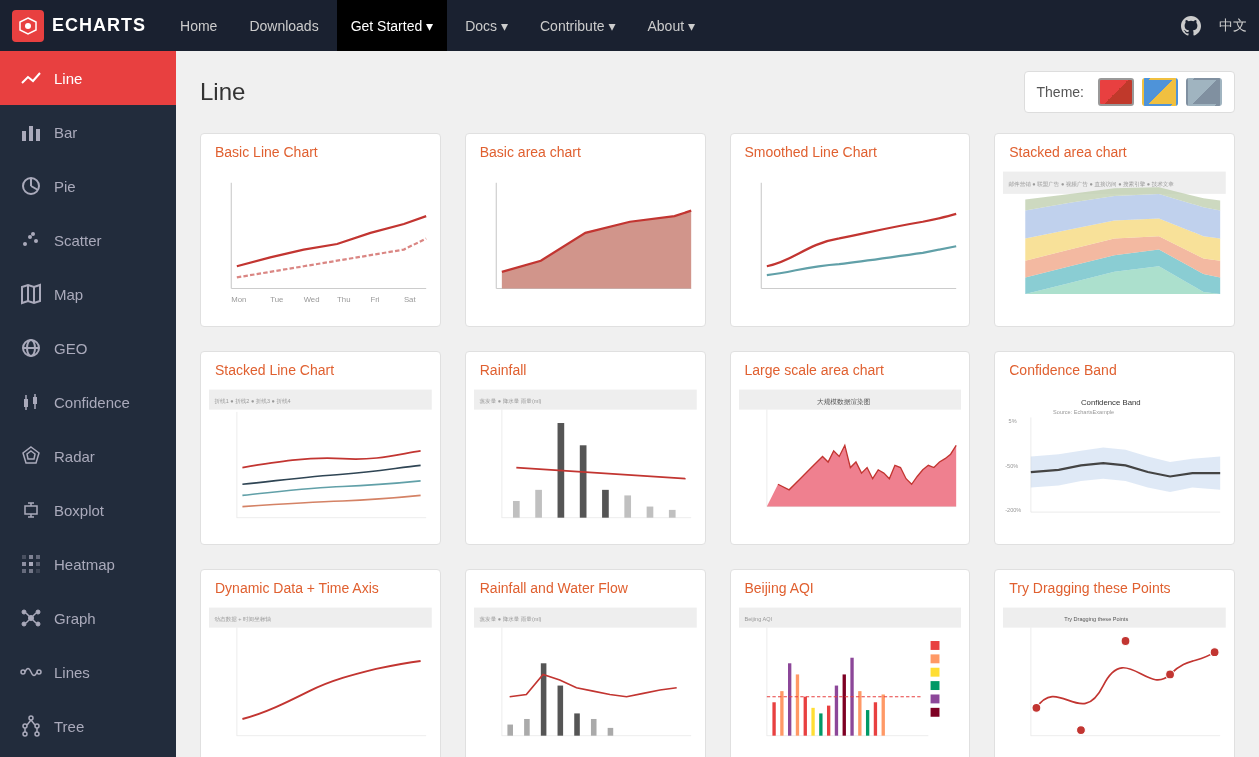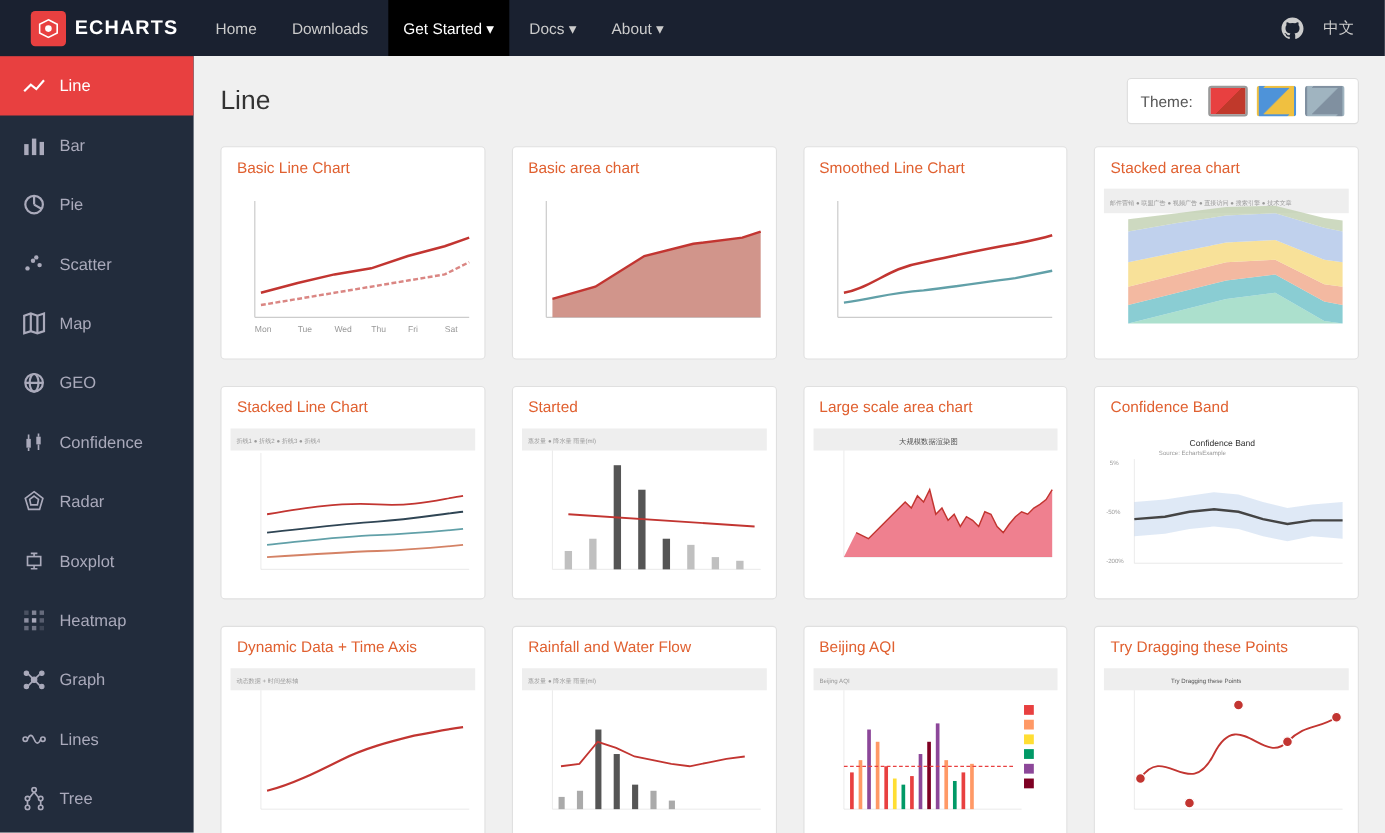--- a/index.html
+++ b/index.html
@@ -4,21 +4,21 @@
   <style>
     * { box-sizing: border-box; margin: 0; padding: 0; }
     body { font-family: 'Helvetica Neue', Arial, sans-serif; background: #f0f0f0; display: flex; flex-direction: column; height: 757px; overflow: hidden; }
 
     
     nav {
       background: #1a2130;
       display: flex;
       align-items: center;
       height: 51px;
-      padding: 0 28px;
+      padding: 0 12px;
       flex-shrink: 0;
       z-index: 10;
     }
     .nav-logo {
       display: flex;
       align-items: center;
       gap: 8px;
       margin-right: 20px;
       text-decoration: none;
     }
@@ -200,20 +200,21 @@
           <circle cx="9" cy="9" r="3" fill="white"></circle>
         </svg>
     </div>
     <span class="nav-logo-text">ECHARTS</span>
   </a>
   <div class="nav-items">
     <a class="nav-item">Home</a>
     <a class="nav-item">Downloads</a>
     <a class="nav-item active">Get Started ▾</a>
     <a class="nav-item">Docs ▾</a>
+    <a class="nav-item">Contribute ▾</a>
     <a class="nav-item">About ▾</a>
   </div>
   <div class="nav-right">
     <div class="nav-github">
       <svg viewBox="0 0 24 24" fill="#ccc" xmlns="http://www.w3.org/2000/svg">
         <path d="M12 2C6.477 2 2 6.477 2 12c0 4.418 2.865 8.166 6.839 9.489.5.092.682-.217.682-.482 0-.237-.008-.868-.013-1.703-2.782.603-3.369-1.342-3.369-1.342-.454-1.154-1.11-1.461-1.11-1.461-.908-.62.069-.608.069-.608 1.003.07 1.531 1.03 1.531 1.03.892 1.529 2.341 1.087 2.91.832.092-.647.35-1.088.636-1.338-2.22-.253-4.555-1.11-4.555-4.943 0-1.091.39-1.984 1.029-2.683-.103-.253-.446-1.27.098-2.647 0 0 .84-.268 2.75 1.026A9.578 9.578 0 0112 6.836a9.59 9.59 0 012.504.337c1.909-1.294 2.747-1.026 2.747-1.026.546 1.377.203 2.394.1 2.647.64.699 1.028 1.592 1.028 2.683 0 3.842-2.339 4.687-4.566 4.935.359.309.678.919.678 1.852 0 1.336-.012 2.415-.012 2.743 0 .267.18.578.688.48C19.138 20.163 22 16.418 22 12c0-5.523-4.477-10-10-10z"></path>
       </svg>
     </div>
     <span class="nav-lang">中文</span>
   </div>
@@ -469,21 +470,21 @@
             <line x1="25" y1="115" x2="195" y2="115" stroke="#ddd" stroke-width="0.5"></line>
             <path d="M30,70 C60,65 90,60 120,62 C150,64 170,58 190,55" fill="none" stroke="#c23531" stroke-width="1.5"></path>
             <path d="M30,85 C60,82 90,78 120,76 C150,74 170,70 190,68" fill="none" stroke="#2f4554" stroke-width="1.5"></path>
             <path d="M30,95 C60,92 90,88 120,87 C150,86 170,84 190,82" fill="none" stroke="#61a0a8" stroke-width="1.5"></path>
             <path d="M30,105 C60,103 90,101 120,100 C150,99 170,97 190,95" fill="none" stroke="#d48265" stroke-width="1.5"></path>
           </svg>
         </div>
       </div>
 
       <div class="chart-card">
-        <div class="chart-card-title">Started</div>
+        <div class="chart-card-title">Rainfall</div>
         <div class="chart-preview">
           <svg viewBox="0 0 200 130" xmlns="http://www.w3.org/2000/svg">
             <rect x="0" y="0" width="200" height="18" fill="#eee"></rect>
             <text x="5" y="12" font-size="5" fill="#999">蒸发量 ● 降水量 雨量(ml)</text>
             <line x1="25" y1="18" x2="25" y2="115" stroke="#ddd" stroke-width="0.5"></line>
             <line x1="25" y1="115" x2="195" y2="115" stroke="#ddd" stroke-width="0.5"></line>
 
             <rect x="35" y="100" width="6" height="15" fill="#c0c0c0"></rect>
             <rect x="55" y="90" width="6" height="25" fill="#c0c0c0"></rect>
             <rect x="75" y="30" width="6" height="85" fill="#555"></rect>

